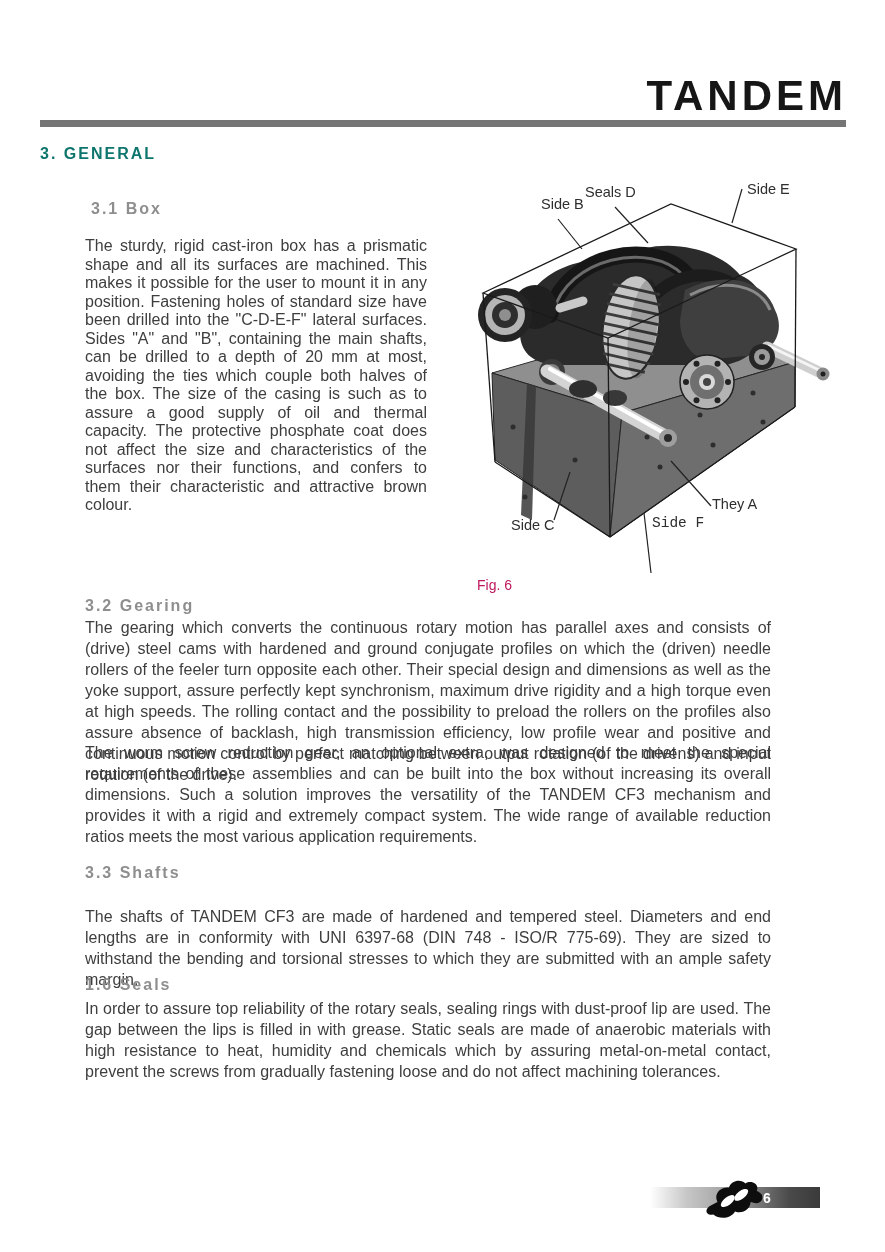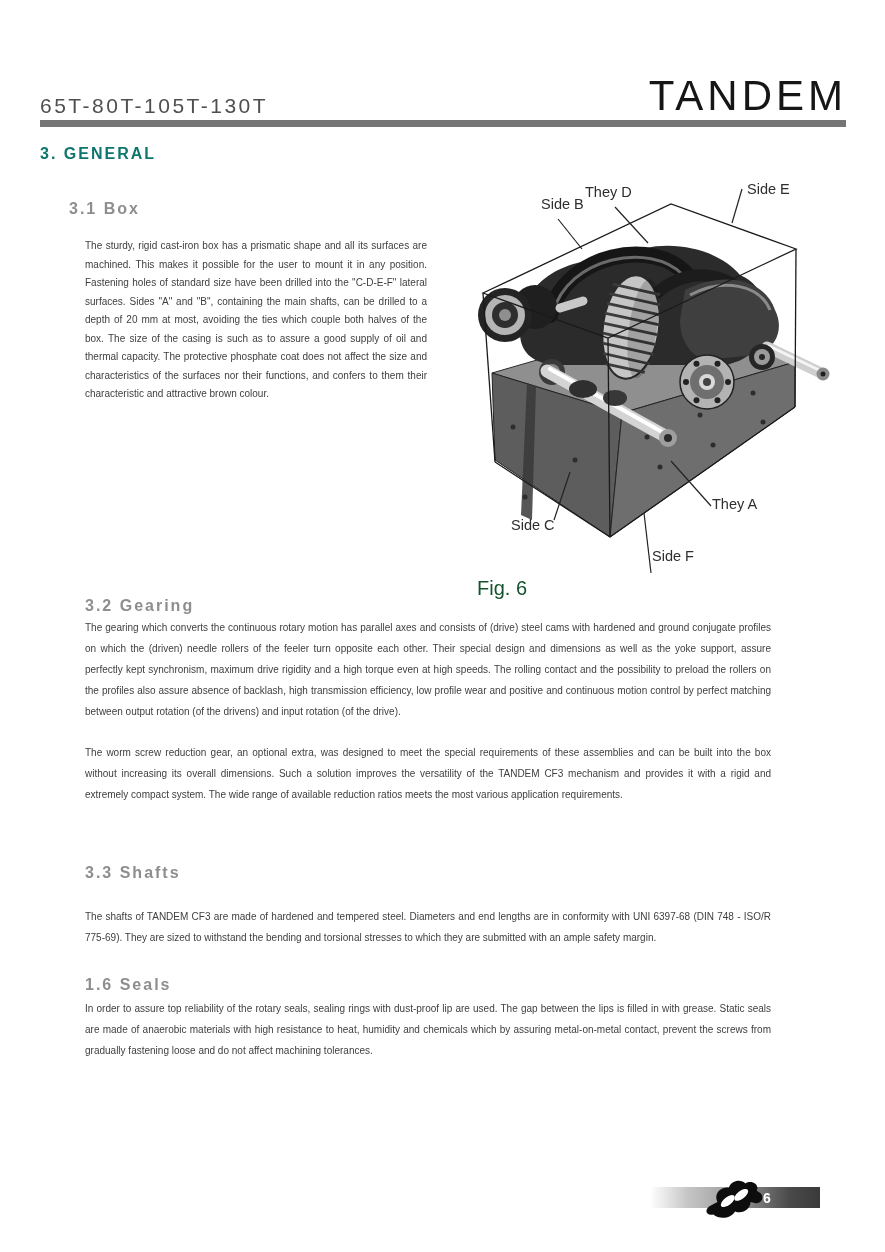--- a/index.html
+++ b/index.html
@@ -6,60 +6,59 @@
   html,body { background:#ffffff; }
   .page {
     position:relative; width:885px; height:1252px; background:#ffffff;
     font-family:"Liberation Sans", sans-serif; overflow:hidden;
   }
   .abs { position:absolute; }
   .models {
     left:40px; top:94px; font-size:21px; color:#4f4f4f; letter-spacing:2.5px;
   }
   .brand {
-    right:38px; top:72px; font-size:42px; color:#161616; letter-spacing:4px; font-weight:400;
+    right:38px; top:72px; font-size:42px; color:#161616; letter-spacing:4px; font-weight:700;
   }
   .rule {
     left:40px; top:120px; width:806px; height:7px; background:#757575;
   }
   .section-title {
     left:40px; top:145px; font-size:16px; font-weight:bold; color:#0f766e; letter-spacing:2px;
   }
   .subheading {
     font-size:16px; font-weight:bold; color:#8e8e8e; letter-spacing:2px;
   }
   .body-text {
-    font-size:10px; color:#3e3e3e; text-align:justify;
+    font-size:16px; color:#3e3e3e; text-align:justify;
   }
   .narrow-col { left:85px; width:342px; line-height:18.5px; }
   .wide-col { left:85px; width:686px; line-height:21px; }
   .fig-label { position:absolute; font-size:14.5px; color:#2e2e2e; white-space:nowrap; }
-  .fig-caption { position:absolute; left:477px; top:577px; font-size:20px; color:#14532d; }
+  .fig-caption { position:absolute; left:477px; top:577px; font-size:14px; color:#be185d; }
   .footer-bar {
     left:650px; top:1187px; width:170px; height:21px;
     background:linear-gradient(90deg, rgba(200,200,200,0) 0%, #c6c6c6 22%, #9a9a9a 50%, #4a4a4a 82%, #3a3a3a 100%);
   }
   .page-num {
     left:763px; top:1190px; font-size:14px; font-weight:bold; color:#ffffff;
   }
   .logo-wrap { left:703px; top:1177px; width:62px; height:44px; }
   .figure-wrap { left:455px; top:175px; width:430px; height:400px; }
 </style>
 </head>
 <body>
 
 <div class="page">
 
-  <div class="abs models">65T-80T-105T-130T</div>
   <div class="abs brand">TANDEM</div>
   <div class="abs rule"></div>
 
   <div class="abs section-title">3. GENERAL</div>
 
-  <div class="abs subheading" style="left:69px; top:200px;">3.1 Box</div>
+  <div class="abs subheading" style="left:91px; top:200px;">3.1 Box</div>
   <div class="abs body-text narrow-col" style="top:237px;">The sturdy, rigid cast-iron box has a prismatic shape and all its surfaces are machined. This makes it possible for the user to mount it in any position. Fastening holes of standard size have been drilled into the "C-D-E-F" lateral surfaces. Sides "A" and "B", containing the main shafts, can be drilled to a depth of 20 mm at most, avoiding the ties which couple both halves of the box. The size of the casing is such as to assure a good supply of oil and thermal capacity. The protective phosphate coat does not affect the size and characteristics of the surfaces nor their functions, and confers to them their characteristic and attractive brown colour.</div>
 
   <div class="abs figure-wrap">
     <svg width="430" height="400" viewBox="0 0 430 400">
 
       <polygon points="37,198 210,148 340,187 167,238" fill="#8f8f8f" stroke="#2a2a2a" stroke-width="1"></polygon>
       <polygon points="37,198 167,238 155,362 40,285" fill="#5d5d5d" stroke="#242424" stroke-width="1"></polygon>
       <polygon points="167,238 340,187 340,232 155,362" fill="#6e6e6e" stroke="#242424" stroke-width="1"></polygon>
       <polygon points="72,208 81,211 77,345 66,340" fill="#383838" opacity="0.85"></polygon>
       <g fill="#2d2d2d">
@@ -152,25 +151,25 @@
         <line x1="103" y1="44" x2="127" y2="74"></line>
         <line x1="160" y1="32" x2="193" y2="68"></line>
         <line x1="287" y1="14" x2="277" y2="48"></line>
         <line x1="256" y1="331" x2="216" y2="286"></line>
         <line x1="99" y1="345" x2="115" y2="297"></line>
         <line x1="189" y1="338" x2="196" y2="398"></line>
       </g>
     </svg>
   </div>
   <div class="fig-label" style="left:516px; top:196px;margin-left:25px;">Side B</div>
-  <div class="fig-label" style="left:585px; top:184px;">They D</div>
+  <div class="fig-label" style="left:585px; top:184px;">Seals D</div>
   <div class="fig-label" style="left:747px; top:181px;text-align:right;">Side E</div>
   <div class="fig-label" style="left:712px; top:496px;">They A</div>
   <div class="fig-label" style="left:511px; top:517px;">Side C</div>
-  <div class="fig-label" style="left:652px; top:548px;">Side F</div>
+  <div class="fig-label" style="left:652px; top:515px;font-family:Liberation Mono, monospace;">Side F</div>
   <div class="fig-caption">Fig. 6</div>
 
   <div class="abs subheading" style="left:85px; top:597px;">3.2 Gearing</div>
   <div class="abs body-text wide-col" style="top:617px;">The gearing which converts the continuous rotary motion has parallel axes and consists of (drive) steel cams with hardened and ground conjugate profiles on which the (driven) needle rollers of the feeler turn opposite each other. Their special design and dimensions as well as the yoke support, assure perfectly kept synchronism, maximum drive rigidity and a high torque even at high speeds. The rolling contact and the possibility to preload the rollers on the profiles also assure absence of backlash, high transmission efficiency, low profile wear and positive and continuous motion control by perfect matching between output rotation (of the drivens) and input rotation (of the drive).</div>
   <div class="abs body-text wide-col" style="top:742px;">The worm screw reduction gear, an optional extra, was designed to meet the special requirements of these assemblies and can be built into the box without increasing its overall dimensions. Such a solution improves the versatility of the TANDEM CF3 mechanism and provides it with a rigid and extremely compact system. The wide range of available reduction ratios meets the most various application requirements.</div>
 
   <div class="abs subheading" style="left:85px; top:864px;">3.3 Shafts</div>
   <div class="abs body-text wide-col" style="top:886px;margin-top:20px;">The shafts of TANDEM CF3 are made of hardened and tempered steel. Diameters and end lengths are in conformity with UNI 6397-68 (DIN 748 - ISO/R 775-69). They are sized to withstand the bending and torsional stresses to which they are submitted with an ample safety margin.</div>
 
   <div class="abs subheading" style="left:85px; top:976px;">1.6 Seals</div>

